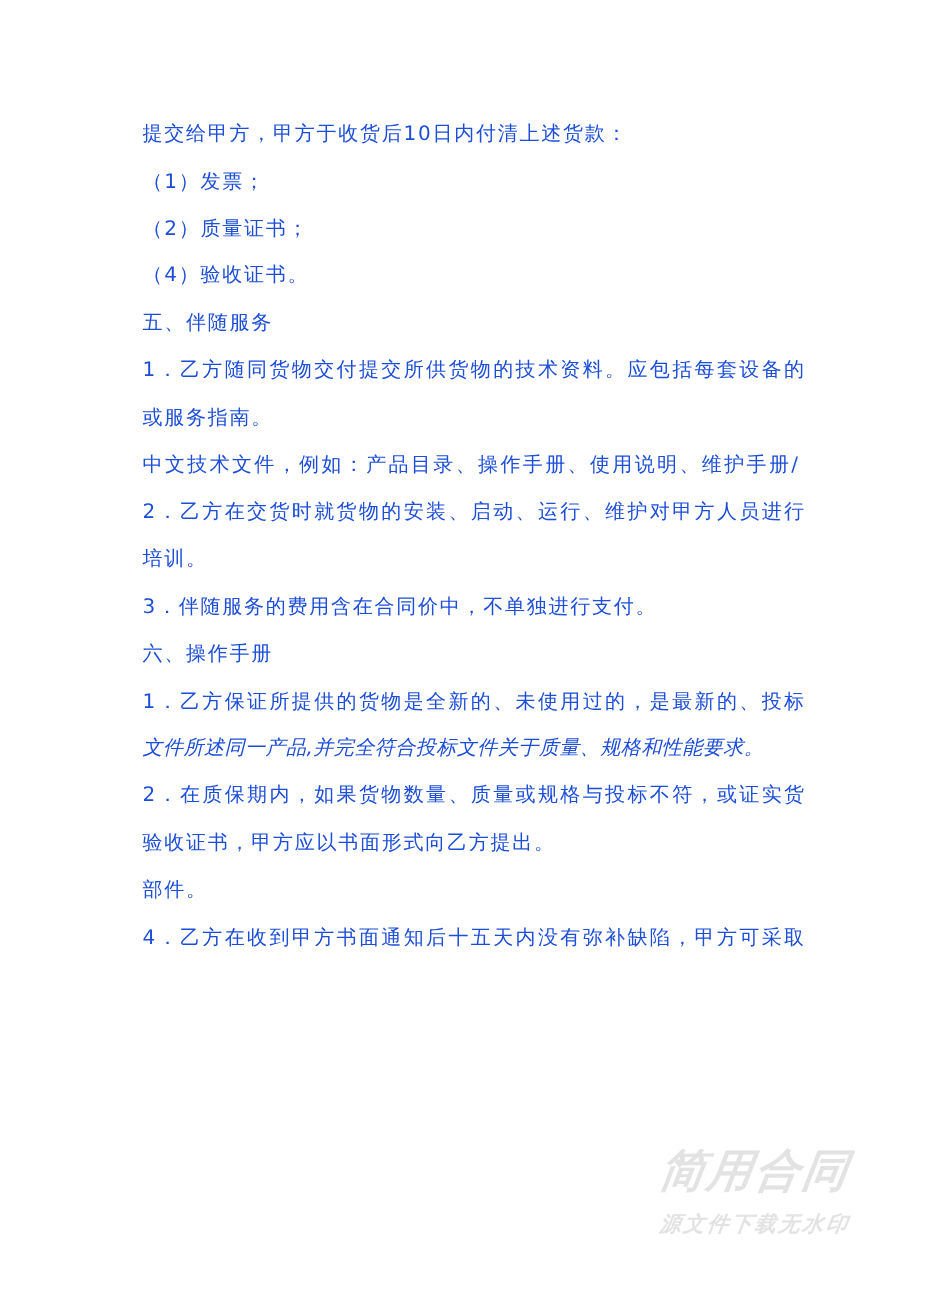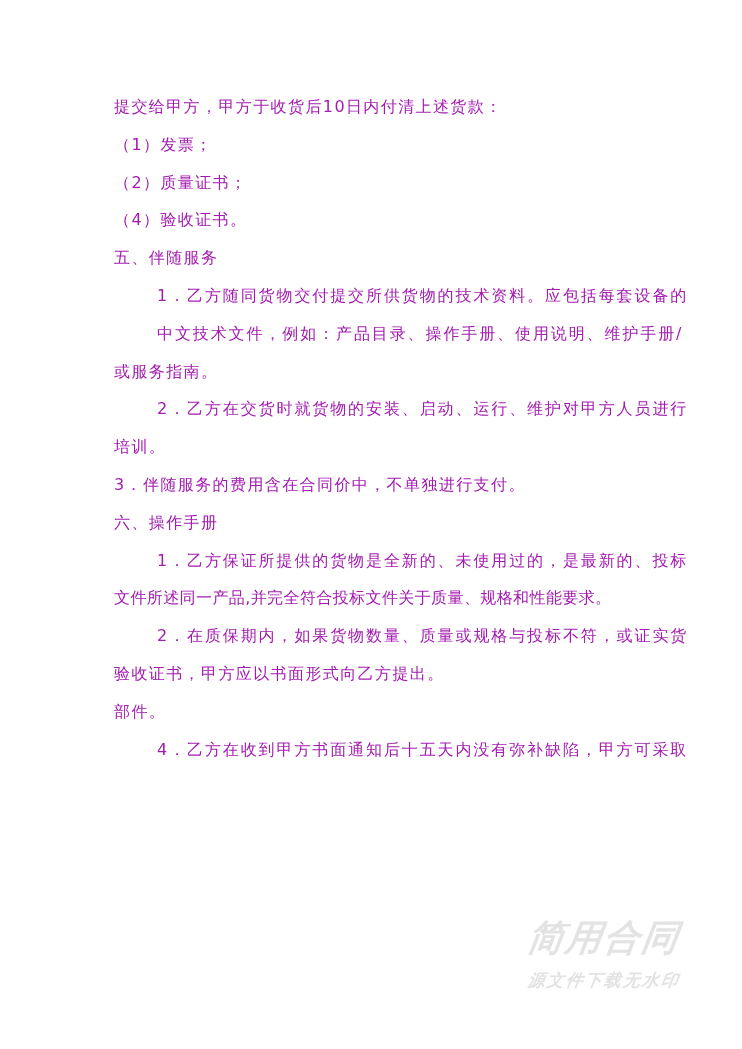--- a/index.html
+++ b/index.html
@@ -26,28 +26,28 @@
       left: 114px;
       top: 96px;
       width: 520px;
     }
     .line {
       height: 37.8px;
       line-height: 22px;
       font-size: 16px;
       letter-spacing: 1.4px;
       white-space: nowrap;
-      color: #a21caf;
+      color: #1d4ed8;
     }
     .line.justify {
       letter-spacing: 1.9px;
-      margin-left: 43px;
     }
     .line.tight {
       letter-spacing: 0.4px;
+      font-style: italic;
     }
     .watermark {
       position: absolute;
       left: 514px;
       top: 918px;
       width: 180px;
       text-align: center;
       color: #e3e3e3;
       font-family: "DejaVu Sans", sans-serif;
       font-style: italic;
@@ -73,22 +73,22 @@
 <body>
 
 <div class="page">
   <div class="doc-body">
     <div class="line">提交给甲方，甲方于收货后10日内付清上述货款：</div>
     <div class="line">（1）发票；</div>
     <div class="line">（2）质量证书；</div>
     <div class="line">（4）验收证书。</div>
     <div class="line">五、伴随服务</div>
     <div class="line justify">1．乙方随同货物交付提交所供货物的技术资料。应包括每套设备的</div>
+    <div class="line">或服务指南。</div>
     <div class="line justify">中文技术文件，例如：产品目录、操作手册、使用说明、维护手册/</div>
-    <div class="line">或服务指南。</div>
     <div class="line justify">2．乙方在交货时就货物的安装、启动、运行、维护对甲方人员进行</div>
     <div class="line">培训。</div>
     <div class="line">3．伴随服务的费用含在合同价中，不单独进行支付。</div>
     <div class="line">六、操作手册</div>
     <div class="line justify">1．乙方保证所提供的货物是全新的、未使用过的，是最新的、投标</div>
     <div class="line tight">文件所述同一产品,并完全符合投标文件关于质量、规格和性能要求。</div>
     <div class="line justify">2．在质保期内，如果货物数量、质量或规格与投标不符，或证实货</div>
     <div class="line">验收证书，甲方应以书面形式向乙方提出。</div>
     <div class="line">部件。</div>
     <div class="line justify">4．乙方在收到甲方书面通知后十五天内没有弥补缺陷，甲方可采取</div>

